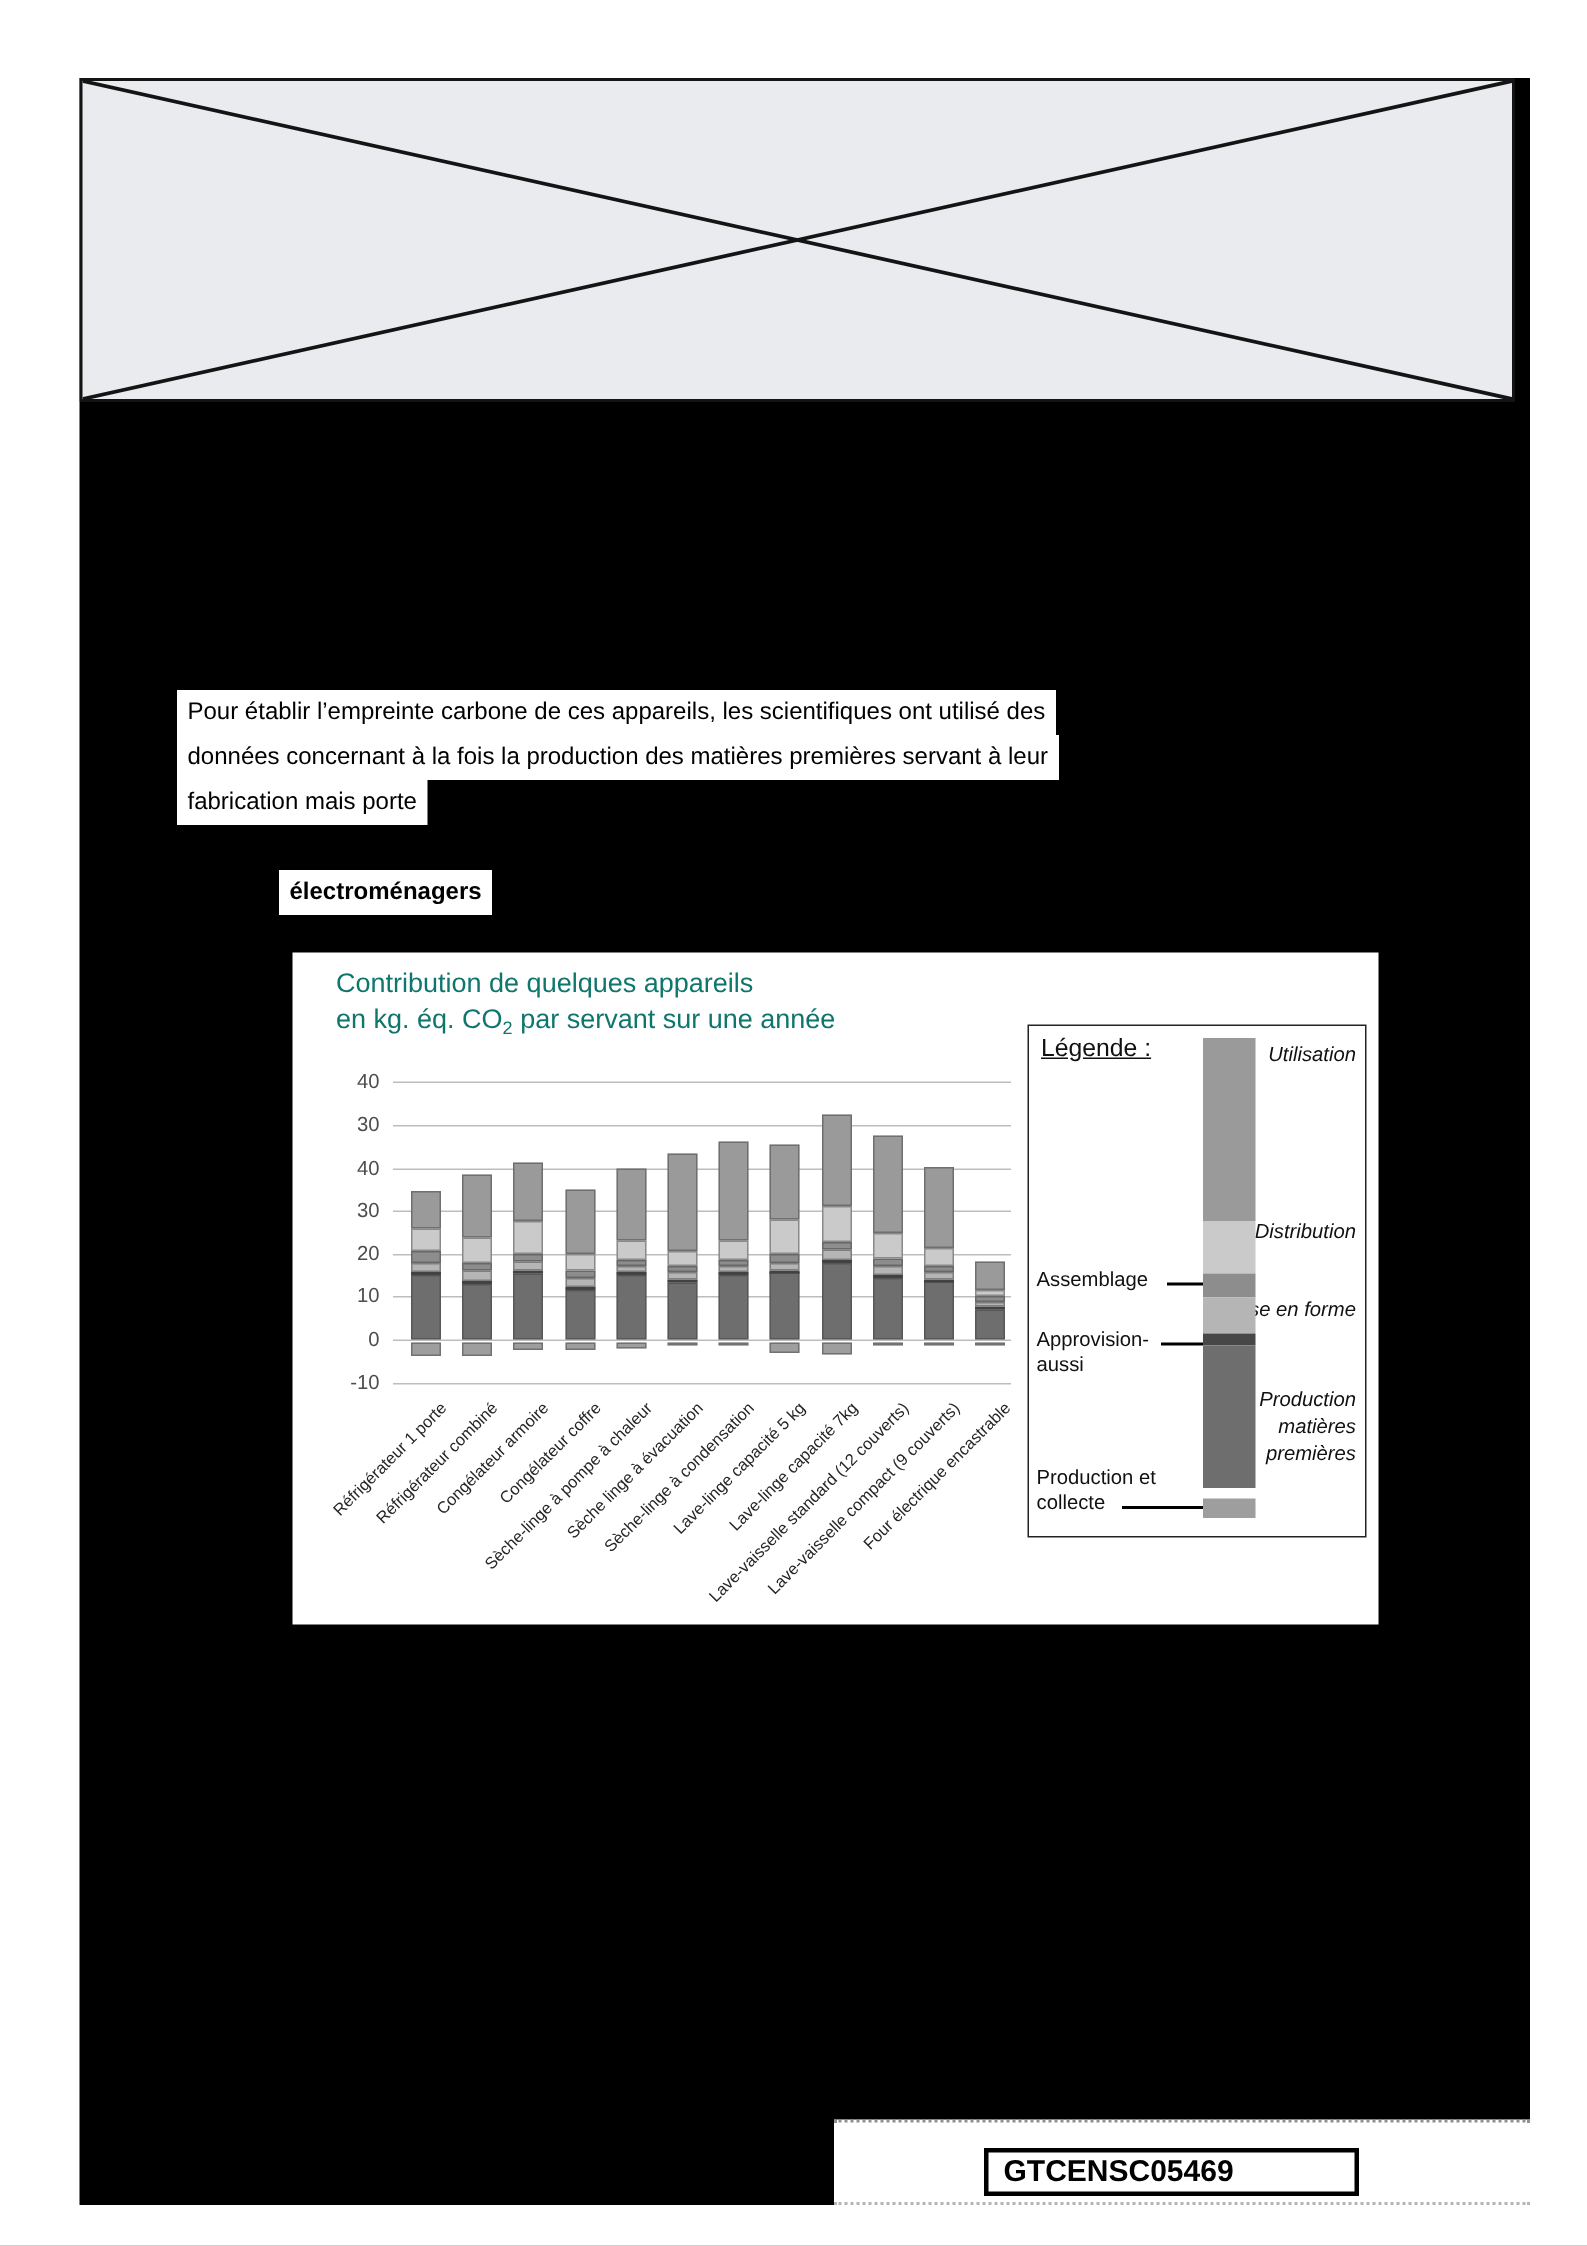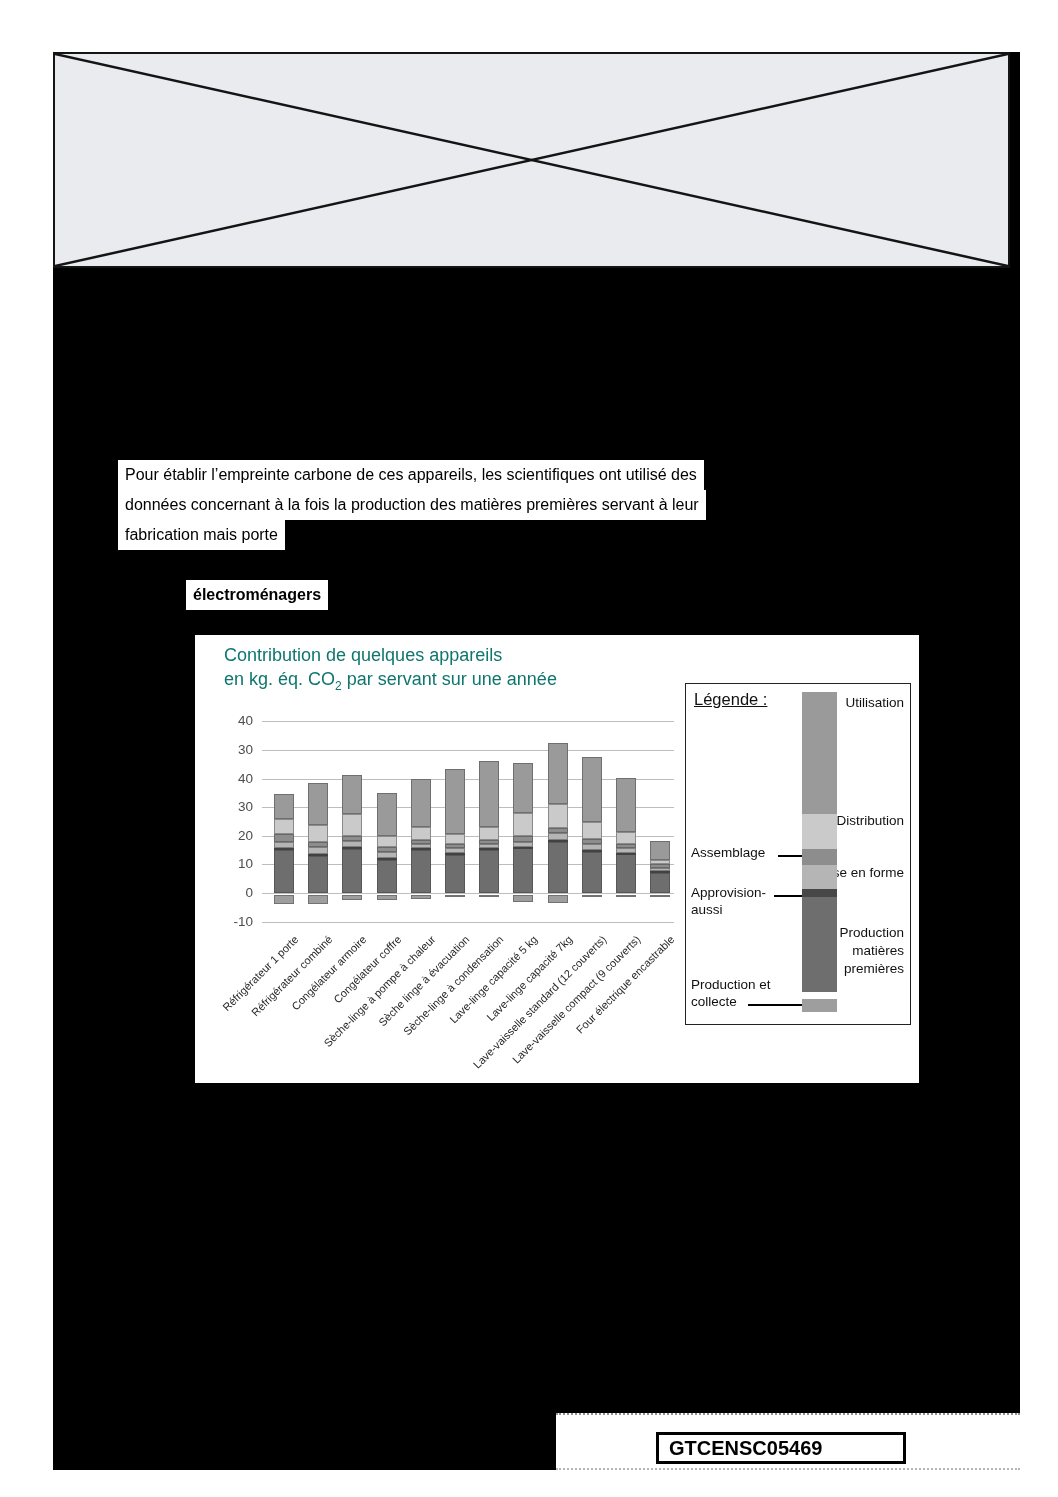--- a/index.html
+++ b/index.html
@@ -16,21 +16,21 @@
   .chart-title sub{font-size:12px;}
   .gridline{position:absolute;height:1px;background:#bdbdbd;}
   .ytick{position:absolute;width:50px;text-align:right;font-size:13.5px;color:#4d4d4d;height:18px;line-height:18px;}
   .seg{position:absolute;box-sizing:border-box;border:1px solid rgba(60,60,60,0.45);}
   .catlab{position:absolute;width:200px;text-align:right;font-size:11px;color:#262626;
           transform:rotate(-45deg);transform-origin:100% 0%;white-space:nowrap;}
   .legend-box{position:absolute;left:490px;top:2px;width:226px;height:342px;background:#fff;
               border:1.5px solid #222;box-sizing:border-box;margin-top:46px;}
   .legend-title{position:absolute;left:8px;top:6px;font-size:16.5px;color:#111;text-decoration:underline;}
   .lseg{position:absolute;left:116px;width:35px;}
-  .llab-r{position:absolute;right:6px;text-align:right;font-size:13.5px;color:#111;line-height:18px;white-space:pre-line;}
+  .llab-r{position:absolute;right:6px;text-align:right;font-size:13.5px;color:#111;line-height:18px;white-space:pre-line;font-style:italic;}
   .llab-l{position:absolute;left:5px;text-align:left;font-size:13.5px;color:#111;line-height:17px;white-space:pre-line;}
   .lline{position:absolute;height:1.5px;background:#000;}
   .footer-white{position:absolute;left:556px;top:1413px;width:464px;height:57px;background:#fff;
                 border-top:2px dotted #909090;border-bottom:2px dotted #b5b5b5;box-sizing:border-box;}
   .code-box{position:absolute;left:100px;top:17px;width:250px;height:32px;border:3px solid #000;
             box-sizing:border-box;font-size:20px;font-weight:bold;color:#000;
             line-height:26px;padding-left:10px;}
 </style>
 </head>
 <body>

